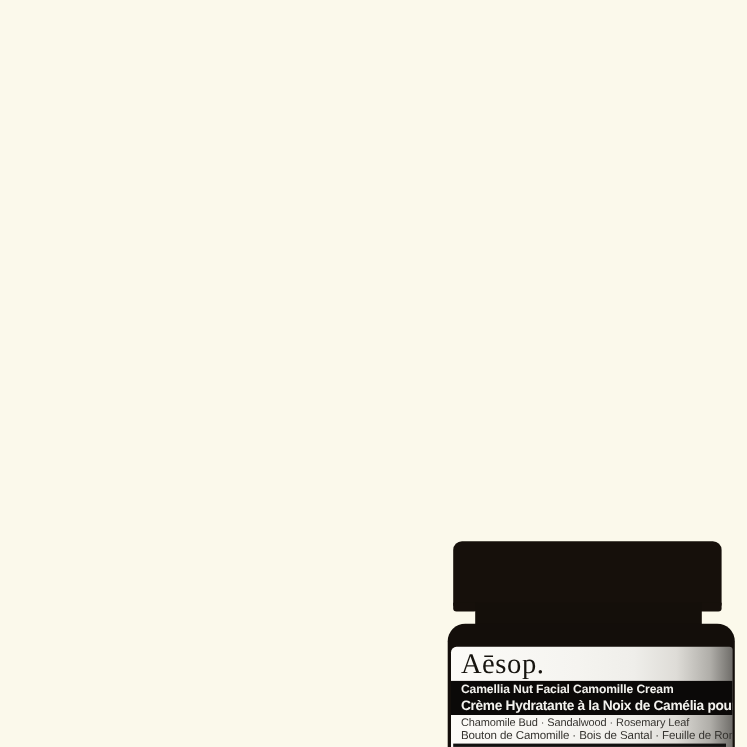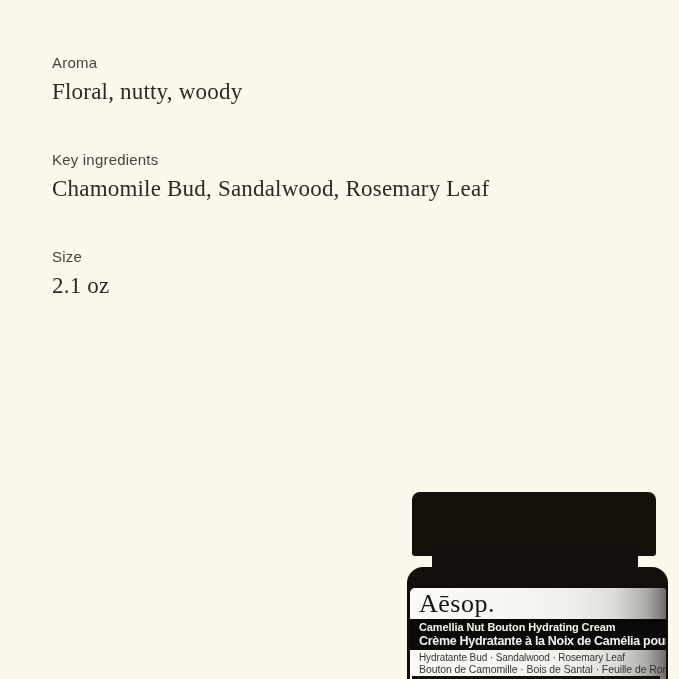--- a/index.html
+++ b/index.html
@@ -137,56 +137,38 @@
     left: 2px; bottom: 0;
     width: 97%; height: 3px;
     background: #121110;
   }
 </style>
 </head>
 <body>
 
 <div class="page">
 
-  <div class="specs">
-
-    <section class="spec">
-      <div class="spec-label">Aroma</div>
-      <div class="spec-value">Floral, nutty, woody</div>
-    </section>
-
-    <section class="spec">
-      <div class="spec-label">Key ingredients</div>
-      <div class="spec-value">Chamomile Bud, Sandalwood, Rosemary Leaf</div>
-    </section>
-
-    <section class="spec">
-      <div class="spec-label">Size</div>
-      <div class="spec-value">2.1 oz</div>
-    </section>
-
-  </div>
 
   <div class="jar">
     <div class="jar-lid"></div>
     <div class="jar-lid-lip-left"></div>
     <div class="jar-lid-lip-right"></div>
     <div class="jar-neck"></div>
     <div class="jar-body"></div>
 
     <div class="jar-label">
       <div class="jar-brand">Aēsop.</div>
 
       <div class="jar-band">
-        <div class="jar-band-line1">Camellia Nut Bouton Hydrating Cream</div>
+        <div class="jar-band-line1">Camellia Nut Facial Camomille Cream</div>
         <div class="jar-band-line2">Crème Hydratante à la Noix de Camélia pour le Visage</div>
       </div>
 
       <div class="jar-ingredients">
-        <div class="jar-ing-line1">Hydratante Bud · Sandalwood · Rosemary Leaf</div>
+        <div class="jar-ing-line1">Chamomile Bud · Sandalwood · Rosemary Leaf</div>
         <div class="jar-ing-line2">Bouton de Camomille · Bois de Santal · Feuille de Romarin</div>
       </div>
 
       <div class="jar-bottom-strip"></div>
     </div>
   </div>
 
 </div>
 
 </body></html>

